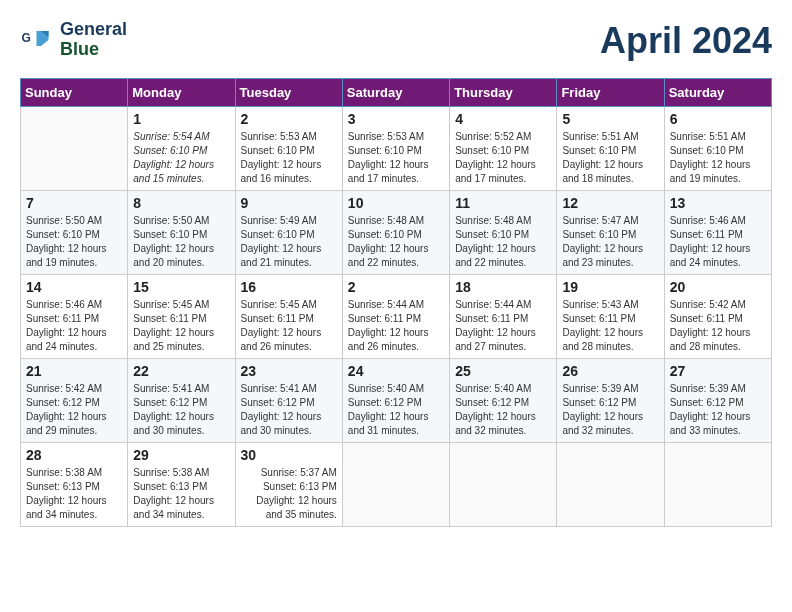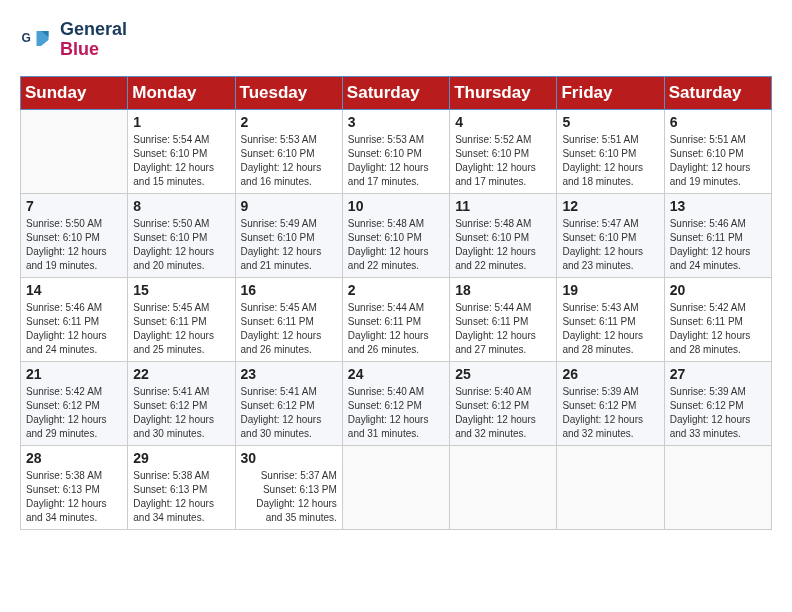--- a/index.html
+++ b/index.html
@@ -22,21 +22,21 @@
       gap: 4px;
     }
     .logo-text {
       font-size: 18px;
       font-weight: bold;
       color: #1a3a5c;
       line-height: 1.1;
       margin-left: 6px;
     }
     .logo-text span {
-      color: #be185d;
+      color: #14532d;
     }
     .logo-icon {
       width: 30px;
       height: 30px;
     }
     .title-block {
       text-align: right;
     }
     .month-title {
       font-size: 36px;
@@ -46,25 +46,25 @@
     .subtitle {
       font-size: 16px;
       color: #555;
     }
     .calendar-table {
       width: 100%;
       border-collapse: collapse;
       font-size: 11px;
     }
     .calendar-table th {
-      background-color: #b91c1c;
+      background-color: #701a75;
       color: #fff;
       padding: 6px 4px;
       text-align: left;
-      font-size: 17px;
+      font-size: 13px;
       font-weight: bold;
       border: 1px solid #5a8ec5;
     }
     .calendar-table td {
       vertical-align: top;
       padding: 4px 5px;
       border: 1px solid #ccc;
       width: 107px;
       min-height: 80px;
       background: #fff;
@@ -96,41 +96,42 @@
     <svg class="logo-icon" viewBox="0 0 40 40">
       <text x="2" y="22" font-size="16" font-weight="bold" fill="#1a3a5c">G</text>
       <polygon points="22,8 38,8 38,20 28,28 22,28" fill="#4a9fd4"></polygon>
       <polygon points="28,8 38,8 38,16" fill="#2a7ab4"></polygon>
     </svg>
     <div class="logo-text">
       General<br><span>Blue</span>
     </div>
   </div>
   <div class="title-block">
+    <div class="month-title">April 2024</div>
   </div>
 </div>
 
 <table class="calendar-table">
   <thead>
     <tr>
     <th>Sunday</th>
         <th>Monday</th>
         <th>Tuesday</th>
         <th>Saturday</th>
         <th>Thursday</th>
         <th>Friday</th>
         <th>Saturday</th>
       </tr>
   </thead>
   <tbody id="calendar-body">
   <tr>
         <td class="empty-cell"></td>
         <td>
           <span class="day-number">1</span>
-          <div class="day-info" style="white-space: pre-line;">Sunrise: 5:54 AM
+          <div class="day-info" style="white-space: pre-line; font-style: italic;">Sunrise: 5:54 AM
 Sunset: 6:10 PM
 Daylight: 12 hours
 and 15 minutes.</div>
         </td>
         <td>
           <span class="day-number">2</span>
           <div class="day-info" style="white-space: pre-line;">Sunrise: 5:53 AM
 Sunset: 6:10 PM
 Daylight: 12 hours
 and 16 minutes.</div>

